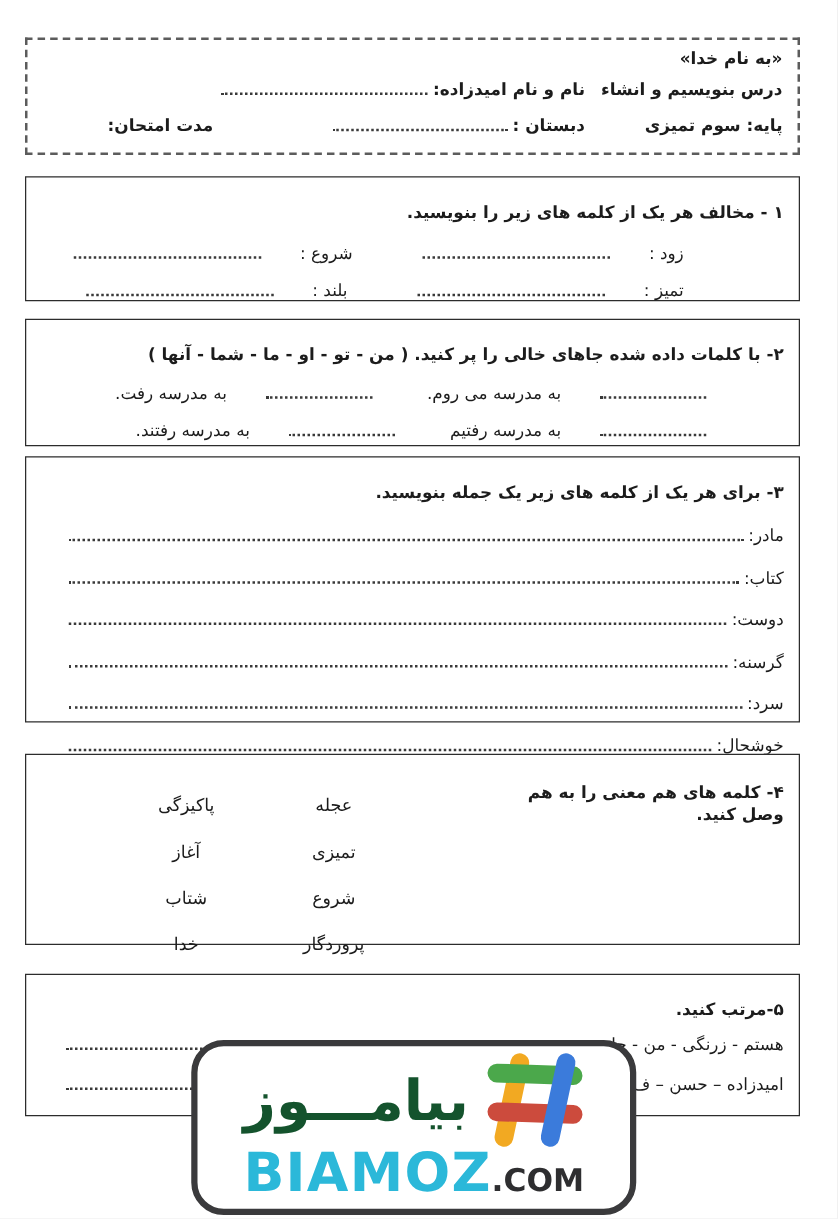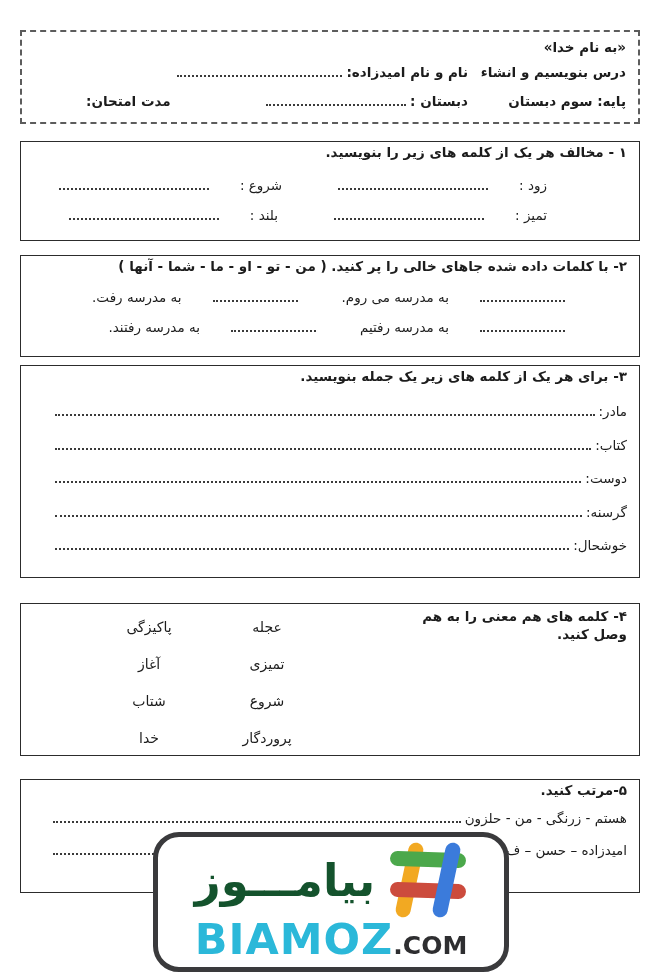--- a/index.html
+++ b/index.html
@@ -4,21 +4,21 @@
 <style>
   html,body{margin:0;padding:0;background:#e8e8e8;}
   .page{
     position:relative;width:670px;height:975px;margin:0 auto;
     background:#ffffff;direction:rtl;color:#1c1c1c;
     font-family:"DejaVu Sans","Liberation Sans",sans-serif;
     overflow:hidden;
   }
   section{position:absolute;right:30px;width:620px;box-sizing:border-box;background:#fff;}
   .header-box{top:30px;height:94px;border:2px dashed #5c5c5c;padding:5px 12px;}
-  .qbox{border:1.5px solid #2c2c2c;padding:2px 12px;margin-left:31px;}
+  .qbox{border:1.5px solid #2c2c2c;padding:20px 12px;margin-left:31px;}
   .q1{top:141px;height:100px;}
   .q2{top:255px;height:102px;}
   .q3{top:365px;height:213px;}
   .q4{top:603px;height:153px;}
   .q5{top:779px;height:114px;}
   .qtitle{font-weight:bold;font-size:13.5px;line-height:1.3;}
 
   .dots{display:inline-block;border-bottom:2px dotted #3a3a3a;margin:0 4px;height:1px;}
   .w85{width:85px;}.w140{width:140px;}.w150{width:150px;}.w165{width:165px;}
   .grow{flex:1 1 auto;}
@@ -96,21 +96,21 @@
       <span>«به نام خدا»</span>
     </div>
     <div class="h-row h-r2">
       <span class="h-course">درس بنویسیم و انشاء</span>
       <span class="h-field">
         <span>نام و نام امیدزاده:</span>
         <span class="dots w165"></span>
       </span>
     </div>
     <div class="h-row h-r3">
-      <span class="h-grade">پایه: سوم دبستان</span>
+      <span class="h-grade">پایه: سوم تمیزی</span>
       <span class="h-field">
         <span>دبستان :</span>
         <span class="dots w140"></span>
       </span>
       <span class="h-duration">مدت امتحان:</span>
     </div>
   </section>
 
   <section class="qbox q1">
     <div class="qtitle">۱ - مخالف هر یک از کلمه های زیر را بنویسید.</div>
@@ -169,20 +169,24 @@
     <div class="q3-row">
       <span class="q3-label">کتاب:</span>
       <span class="dots grow"></span>
     </div>
     <div class="q3-row">
       <span class="q3-label">دوست:</span>
       <span class="dots grow"></span>
     </div>
     <div class="q3-row">
       <span class="q3-label">گرسنه:</span>
+      <span class="dots grow"></span>
+    </div>
+    <div class="q3-row">
+      <span class="q3-label">سرد:</span>
       <span class="dots grow"></span>
     </div>
     <div class="q3-row">
       <span class="q3-label">خوشحال:</span>
       <span class="dots grow"></span>
     </div>
   </section>
 
   <section class="qbox q4">
     <div class="q4-wrap">

